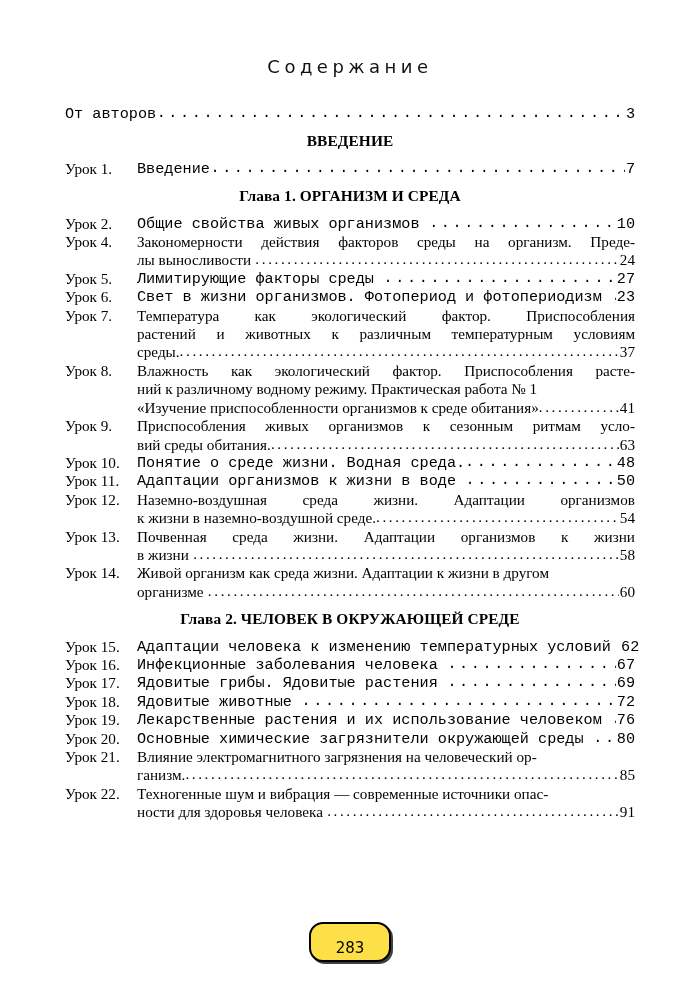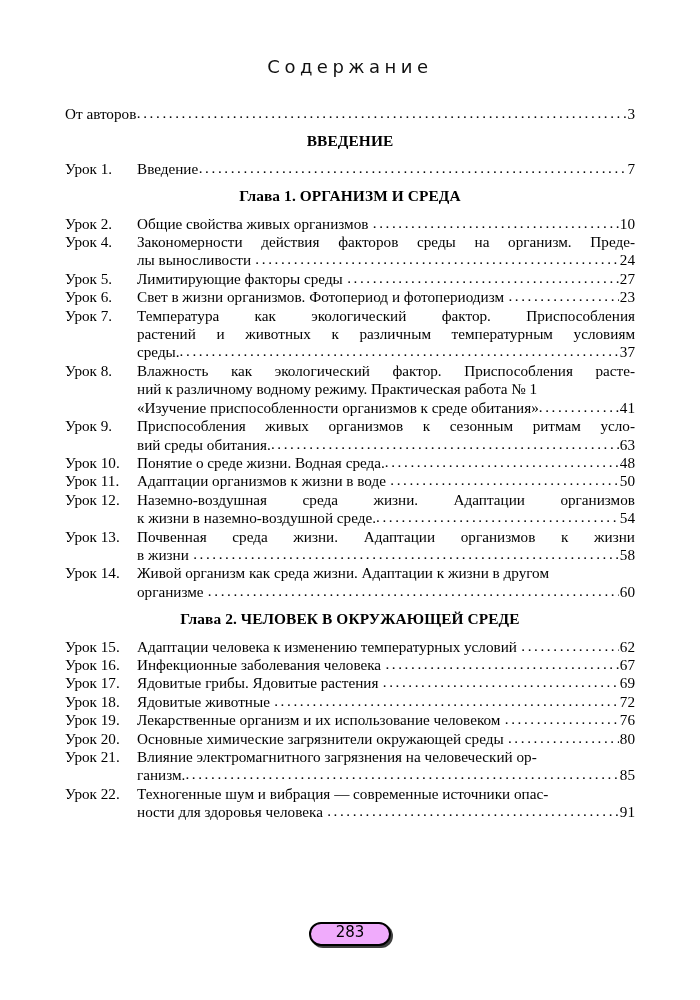--- a/index.html
+++ b/index.html
@@ -74,21 +74,21 @@
   .entry-main {
     flex: 1 1 auto;
     min-width: 0;
     position: relative;
     text-align: justify;
     text-justify: inter-word;
     line-height: 18.4px;
     hyphens: manual;
   }
   
-  .entry-main.single { text-align: left; }
+  .entry-main.single { text-align: left; font-family: Liberation Mono, monospace; }
 
   
   .lastline {
     display: flex;
     align-items: baseline;
     width: 100%;
     line-height: 18.4px;
   }
   .lastline .lt {
     flex: 0 0 auto;
@@ -129,27 +129,27 @@
   .page-pill-wrap {
     position: absolute;
     left: 0;
     right: 0;
     top: 922px;
     text-align: center;
   }
   .page-pill {
     display: inline-block;
     min-width: 44px;
-    padding: 0 17px 3px 17px;
+    padding: 16px 17px 3px 17px;
     border: 2px solid #000;
     border-radius: 14px;
     font-family: "DejaVu Sans", "Liberation Sans", sans-serif;
     font-size: 15px;
     line-height: 17px;
-    background: #f0abfc;
+    background: #fde047;
     box-shadow: 2px 2px 0 0 rgba(0,0,0,0.75);
     color: #000;
   }
 </style>
 </head>
 <body>
 
 <div class="page">
 
   <h1 class="toc-title">Содержание</h1>
@@ -367,21 +367,21 @@
           <span class="leader"></span>
           <span class="pg">72</span>
         </div>
       </div>
     </div>
 
     <div class="entry">
       <div class="entry-label wide">Урок 19.</div>
       <div class="entry-main single">
         <div class="lastline">
-          <span class="lt">Лекарственные организм и их использование человеком </span>
+          <span class="lt">Лекарственные растения и их использование человеком </span>
           <span class="leader"></span>
           <span class="pg">76</span>
         </div>
       </div>
     </div>
 
     <div class="entry">
       <div class="entry-label wide">Урок 20.</div>
       <div class="entry-main single">
         <div class="lastline">

